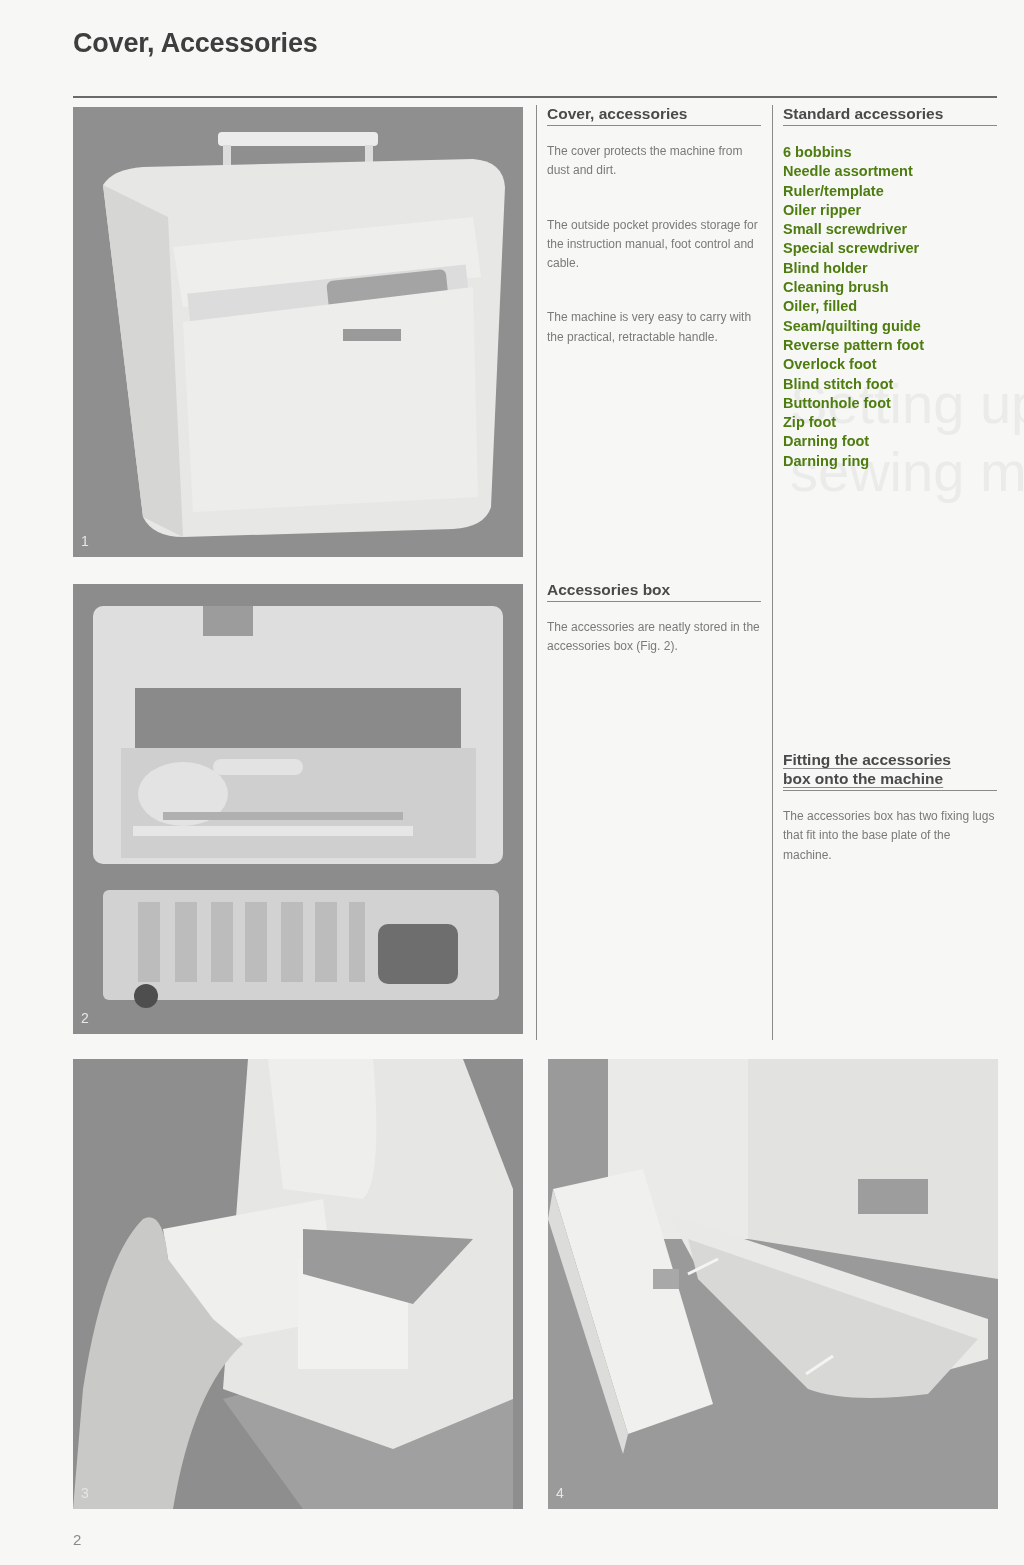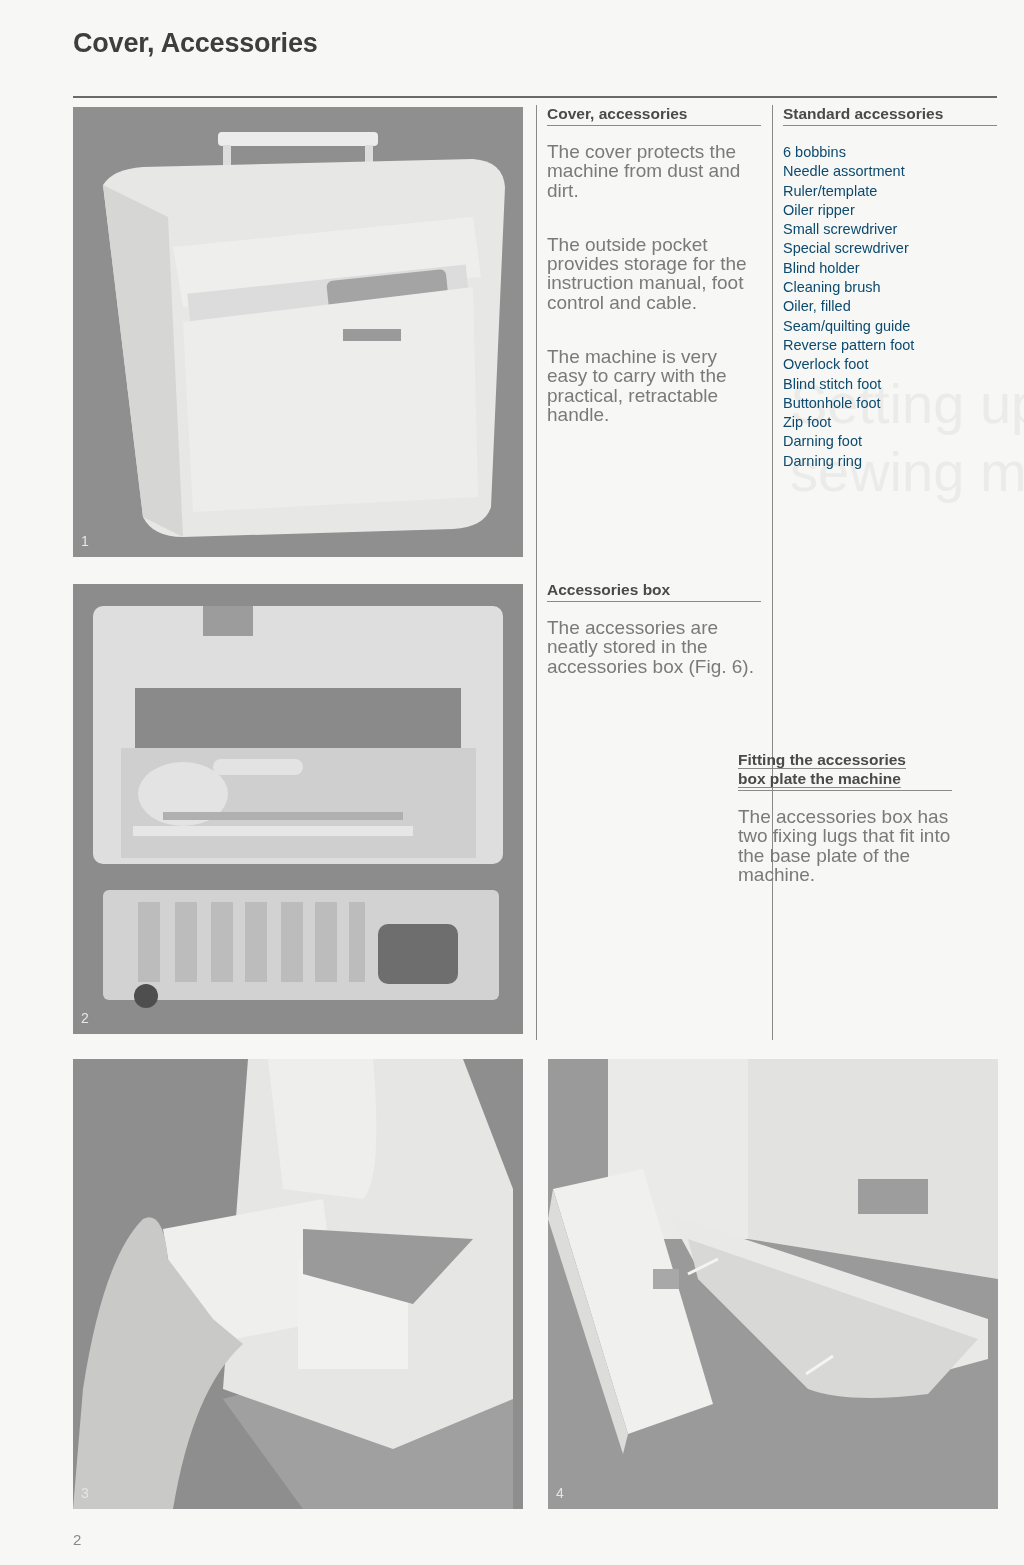--- a/index.html
+++ b/index.html
@@ -29,25 +29,25 @@
   }
   .col-divider { position: absolute; width: 1px; background: #8a8a8a; }
   .section { position: absolute; }
   .section h2 {
     margin: 0; font-size: 15.5px; font-weight: bold; color: #4a4a4a;
     line-height: 19px; padding-bottom: 2px; border-bottom: 1px solid #8a8a8a;
     text-decoration: underline; text-decoration-color: #8a8a8a; text-underline-offset: 3px;
   }
   .section h2.plain { text-decoration: none; }
   .section p {
-    margin: 16px 0 0 0; font-size: 19px; line-height: 19.3px; color: #7a7a7a;
+    margin: 16px 0 0 0; font-size: 12px; line-height: 19.3px; color: #7a7a7a;
   }
   .section p + p { margin-top: 35px; }
   .acc-list { list-style: none; margin: 17px 0 0 0; padding: 0; }
-  .acc-list li { font-size: 14.5px; line-height: 19.3px; color: #0c4a6e; }
+  .acc-list li { font-size: 14.5px; line-height: 19.3px; color: #4d7c0f; font-weight: bold; }
   .page-number { position: absolute; left: 73px; top: 1531px; font-size: 15px; color: #8a8a8a; }
   svg { display: block; }
 </style>
 </head>
 <body>
 
 <div class="page-title">Cover, Accessories</div>
 <div class="top-rule"></div>
 
 <div class="ghost">
@@ -154,27 +154,27 @@
     <li>Blind stitch foot</li>
     <li>Buttonhole foot</li>
     <li>Zip foot</li>
     <li>Darning foot</li>
     <li>Darning ring</li>
   </ul>
 </div>
 
 <div class="section" style="left:547px; top:580px; width:214px;">
   <h2 class="plain">Accessories box</h2>
-  <p>The accessories are neatly stored in the accessories box (Fig. 6).</p>
+  <p>The accessories are neatly stored in the accessories box (Fig. 2).</p>
 </div>
 
-<div class="section" style="left:738px; top:750px; width:214px;">
+<div class="section" style="left:783px; top:750px; width:214px;">
   <h2>
     <span>Fitting the accessories</span><br>
-    <span>box plate the machine</span>
+    <span>box onto the machine</span>
   </h2>
   <p>The accessories box has two fixing lugs that fit into the base plate of the machine.</p>
 </div>
 
 <div class="section" style="left:547px; top:922px; width:214px;">
 </div>
 
 <div class="page-number">2</div>
 
 </body></html>

